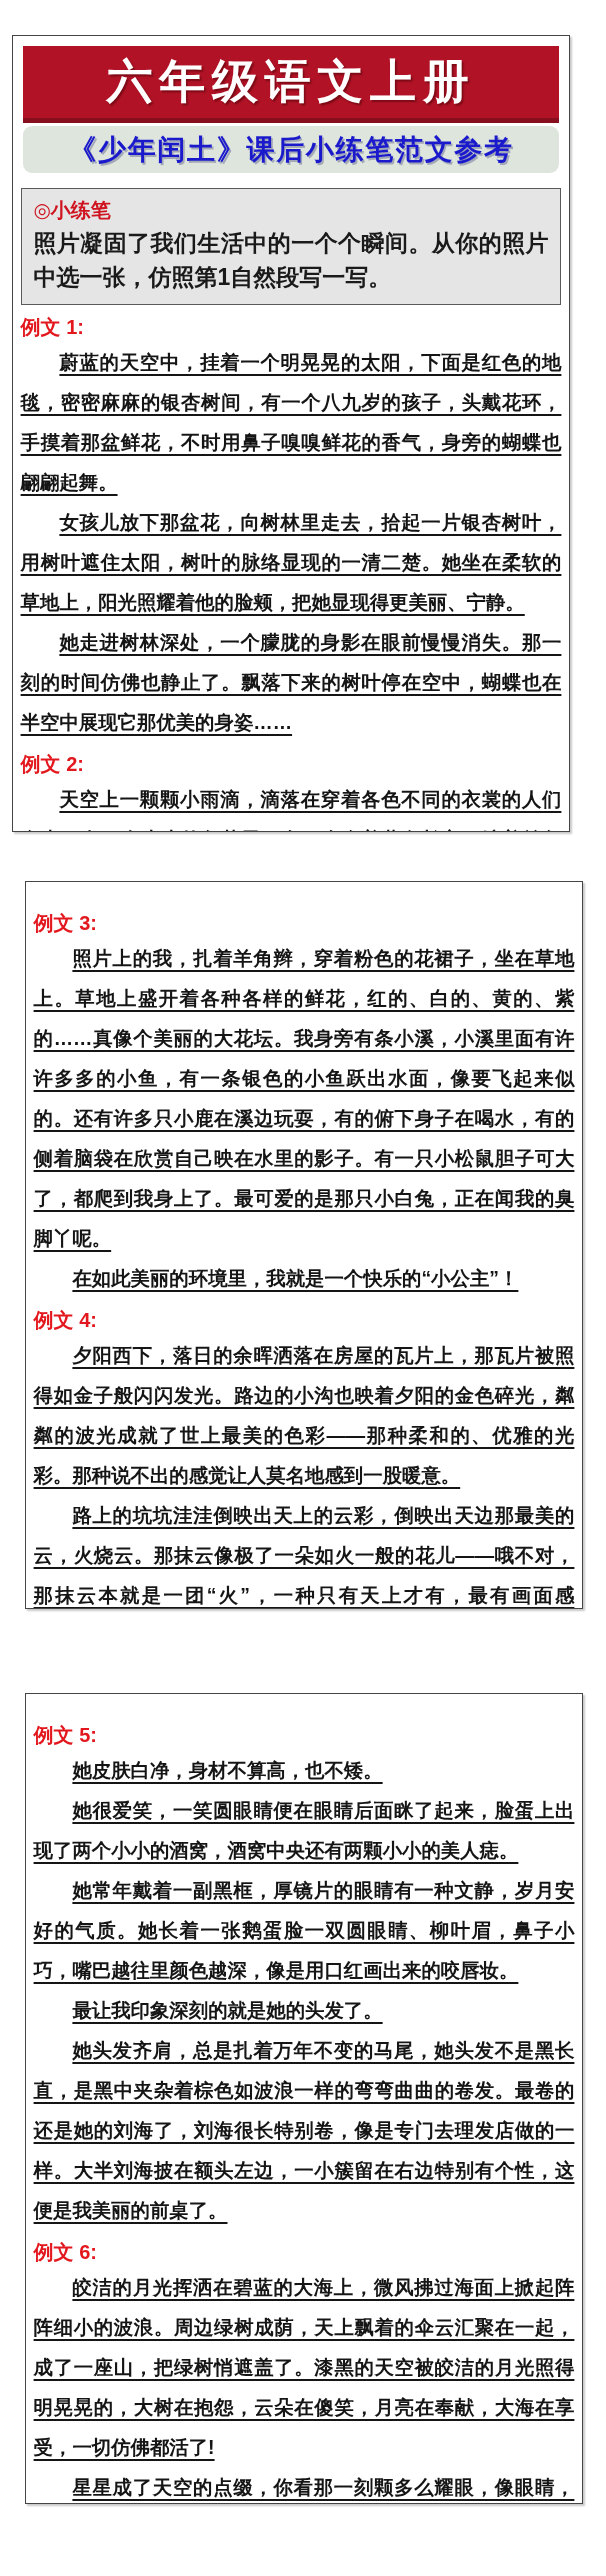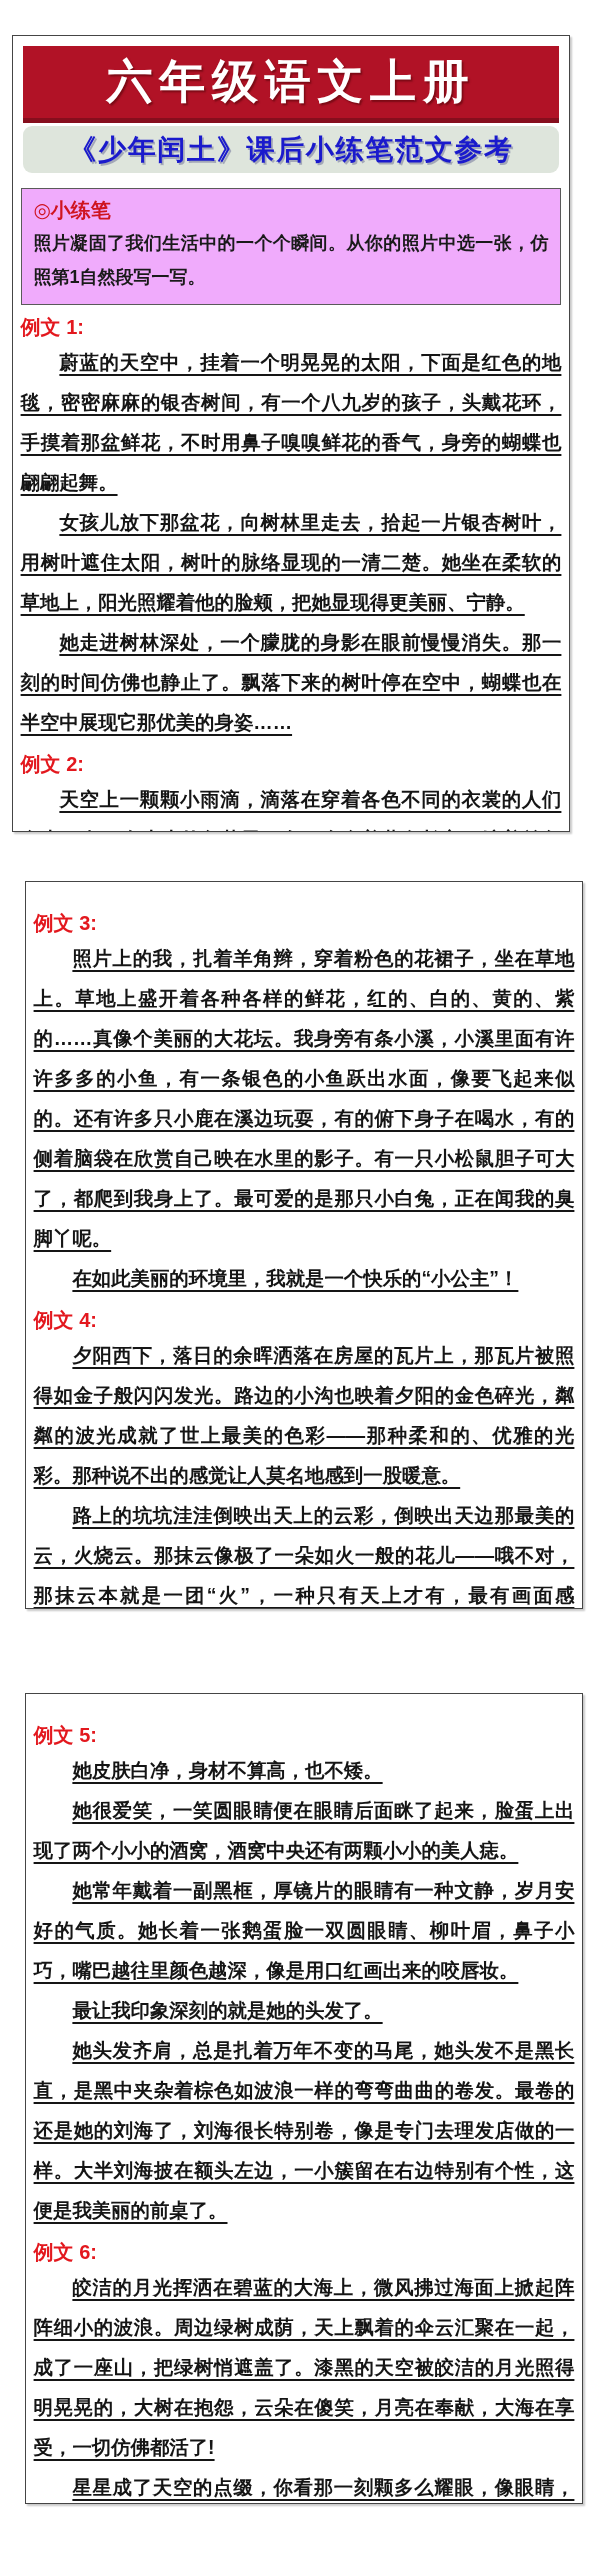--- a/index.html
+++ b/index.html
@@ -29,28 +29,28 @@
     text-shadow:1.7px 1.7px 1.7px rgba(60,0,0,.45);
   }
   .subtitle-band{
     margin:3.4px 2.5px 0;height:47px;line-height:47px;
     background:#dee5dc;text-align:center;
     font-weight:900;font-size:28px;letter-spacing:1.7px;color:#1a1acc;
     text-shadow:1.7px 1.7px 0 rgba(25,25,100,.30);
     border-radius:9px;
   }
   .practice-box{
-    margin:14.3px 0.8px 0;border:0.8px solid #5a5a5a;background:#f0abfc;
+    margin:14.3px 0.8px 0;border:0.8px solid #5a5a5a;background:#e5e5e5;
     padding:5px 11px 10px;
   }
   .practice-label{
     color:#cf1420;font-weight:bold;font-size:20px;line-height:32px;
   }
   .practice-text{
-    font-weight:bold;font-size:18px;line-height:34px;color:#1a1a1a;
+    font-weight:bold;font-size:23px;line-height:34px;color:#1a1a1a;
     text-align:justify;
   }
   .section-label{
     color:#e3181e;font-weight:bold;font-size:20px;line-height:29px;
     margin-top:8.4px;
   }
   .para{
     margin:0;font-weight:bold;font-size:19.4px;line-height:40px;color:#151515;
     text-indent:2em;text-align:justify;
     text-decoration:underline;

